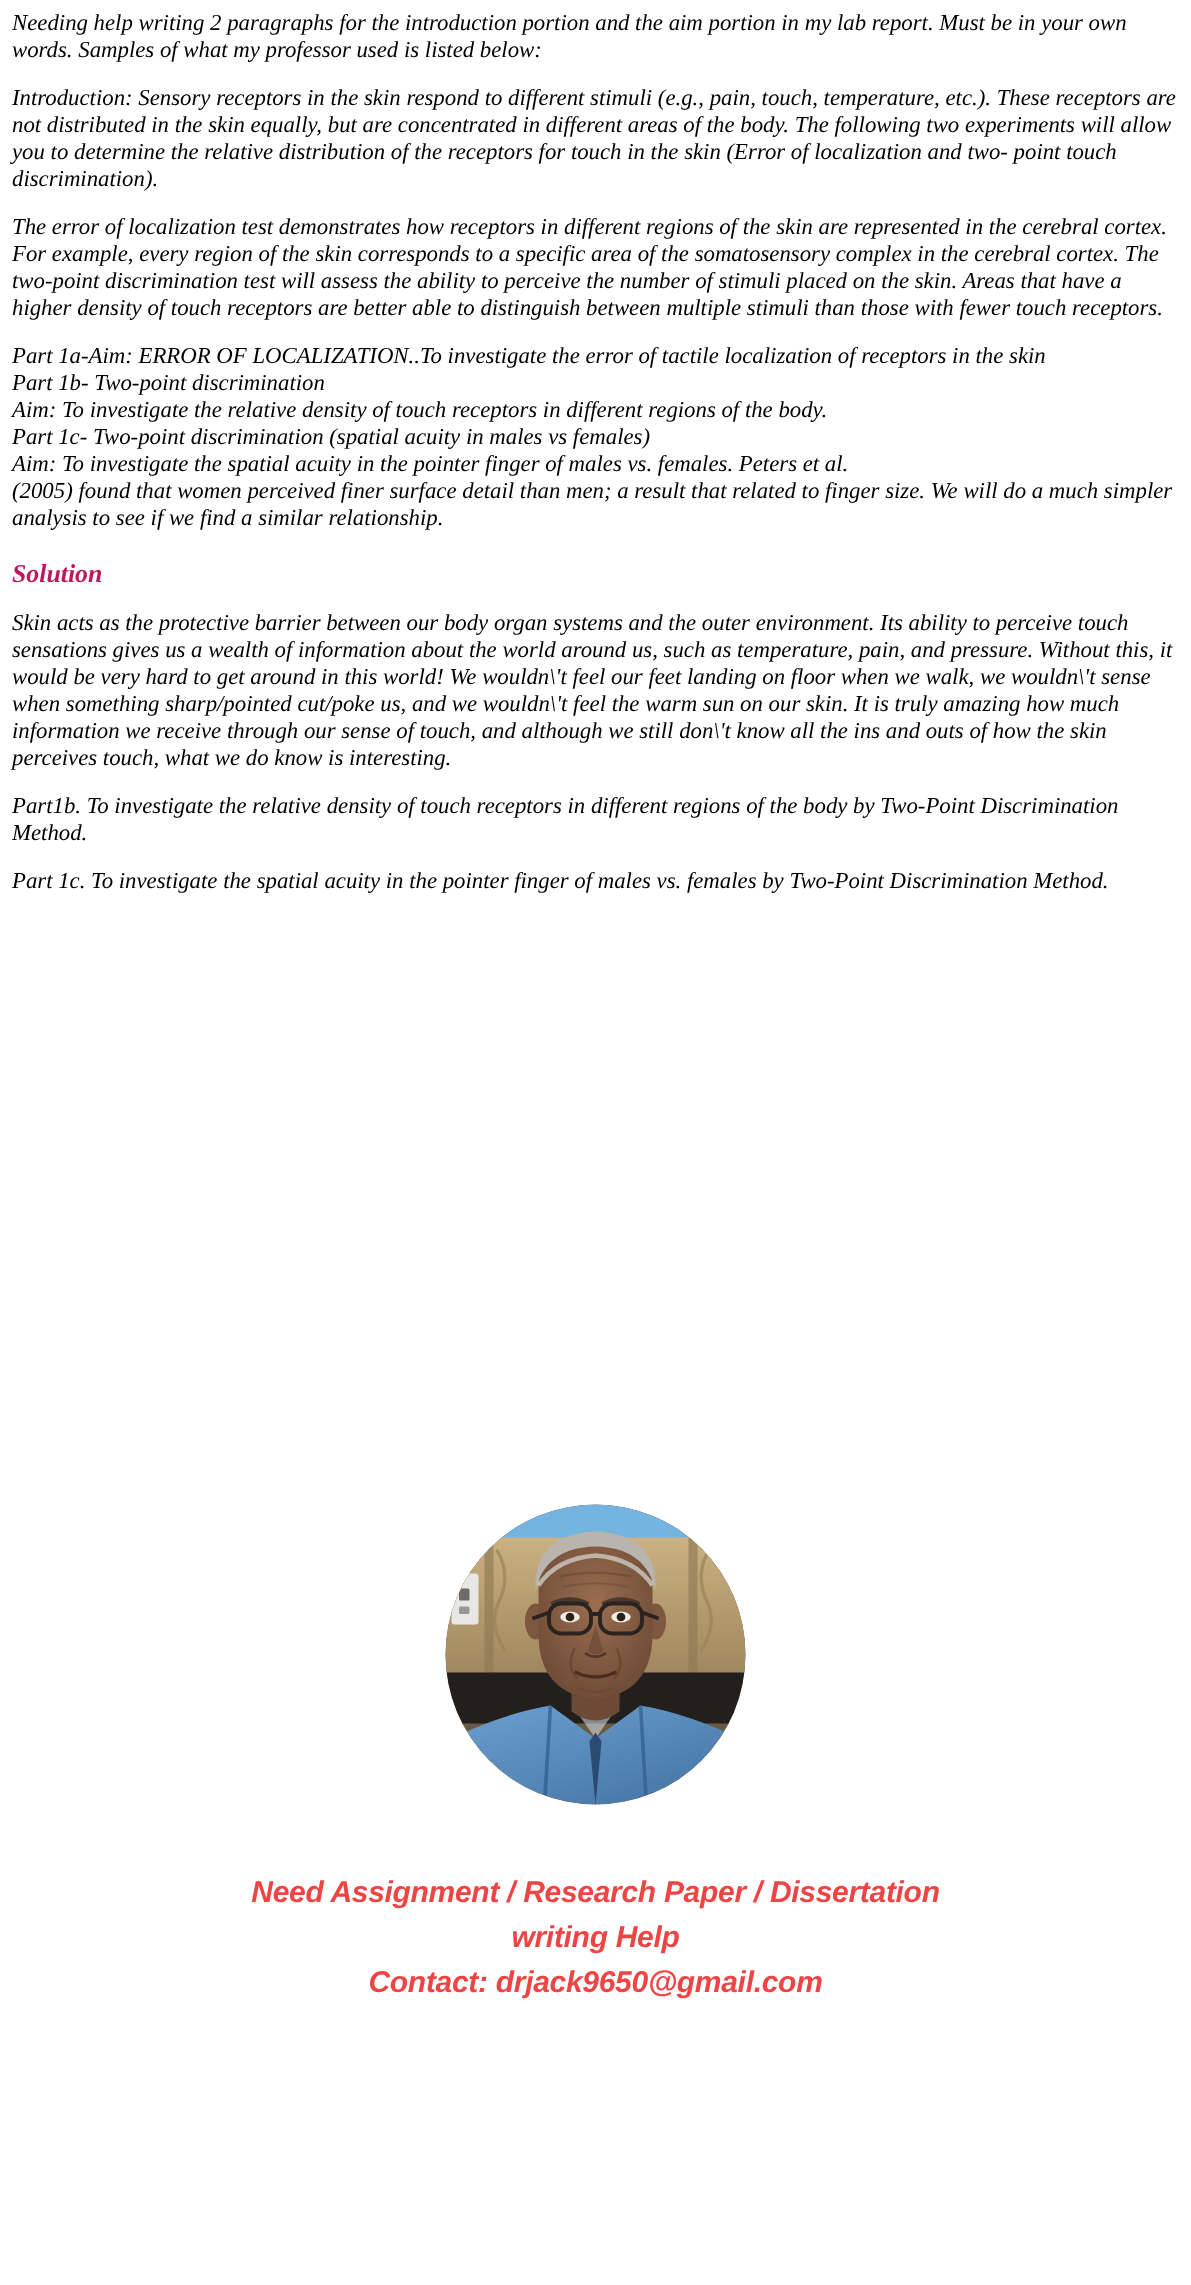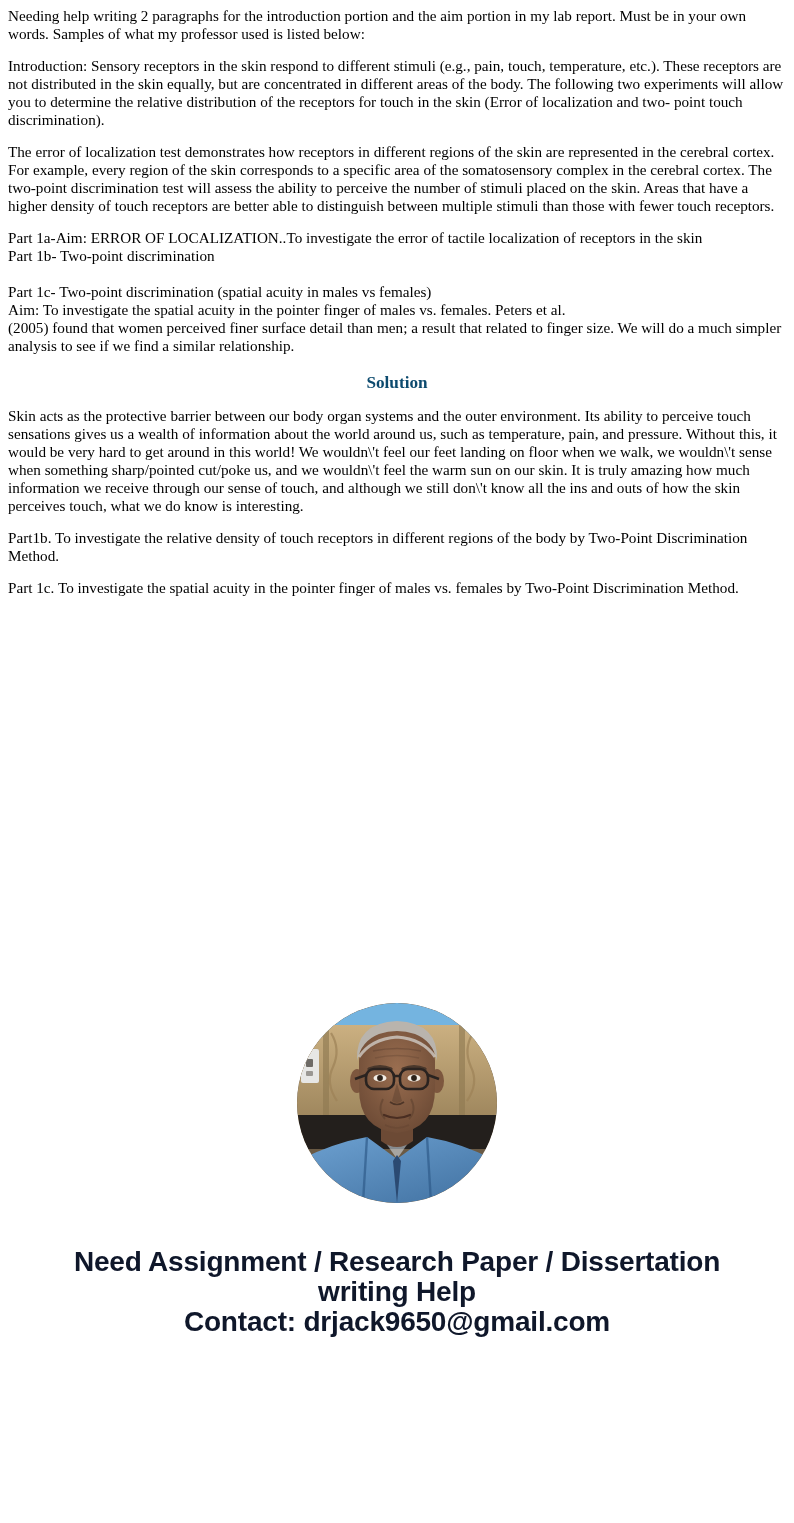--- a/index.html
+++ b/index.html
@@ -13,20 +13,21 @@
     min-height: 1523px;
     font-family: "Liberation Serif", "DejaVu Serif", serif;
     color: #000000;
     -webkit-font-smoothing: antialiased;
   }
   .page {
     width: 794px;
     box-sizing: border-box;
     padding: 0 8px;
     position: relative;
+    font-style: italic;
   }
   .qa-body p {
     font-family: "Liberation Serif", "DejaVu Serif", serif;
     font-size: 15.2px;
     line-height: 18px;
     margin: 0 0 14px 0;
     padding: 0;
     color: #000000;
     text-align: left;
   }
@@ -36,22 +37,21 @@
   .qa-body p.lines {
     white-space: normal;
   }
   h3.solution-heading {
     font-family: "Liberation Serif", "DejaVu Serif", serif;
     font-size: 17.2px;
     font-weight: bold;
     line-height: 20px;
     margin: 18px 0 14px 0;
     padding: 0;
-    color: #0c4a6e;
-    text-align: center;
+    color: #be185d;
   }
   .spacer-gap {
     height: 392px;
   }
   .avatar-wrap {
     width: 100%;
     display: flex;
     justify-content: center;
     align-items: center;
   }
@@ -67,23 +67,23 @@
   .avatar svg {
     display: block;
     width: 200px;
     height: 200px;
   }
   .promo {
     margin-top: 44px;
     text-align: center;
     font-family: "Liberation Sans", "DejaVu Sans", sans-serif;
     font-weight: bold;
-    font-size: 28px;
+    font-size: 20px;
     line-height: 30px;
-    color: #0f172a;
+    color: #ef4444;
     letter-spacing: -0.2px;
   }
   .promo .promo-line {
     display: block;
   }
   .bottom-pad {
     height: 26px;
   }
 </style>
 </head>
@@ -91,21 +91,21 @@
 
 <div class="page">
 
   <section class="qa-body">
     <p class="first">Needing help writing 2 paragraphs for the introduction portion and the aim portion in my lab report. Must be in your own words. Samples of what my professor used is listed below:</p>
     <p>Introduction: Sensory receptors in the skin respond to different stimuli (e.g., pain, touch, temperature, etc.). These receptors are not distributed in the skin equally, but are concentrated in different areas of the body. The following two experiments will allow you to determine the relative distribution of the receptors for touch in the skin (Error of localization and two- point touch discrimination).</p>
     <p>The error of localization test demonstrates how receptors in different regions of the skin are represented in the cerebral cortex. For example, every region of the skin corresponds to a specific area of the somatosensory complex in the cerebral cortex. The two-point discrimination test will assess the ability to perceive the number of stimuli placed on the skin. Areas that have a higher density of touch receptors are better able to distinguish between multiple stimuli than those with fewer touch receptors.</p>
     <p class="lines">
       <span>Part 1a-Aim: ERROR OF LOCALIZATION..To investigate the error of tactile localization of receptors in the skin</span><br>
       <span>Part 1b- Two-point discrimination</span><br>
-      <br>
+      <span>Aim: To investigate the relative density of touch receptors in different regions of the body.</span><br>
       <span>Part 1c- Two-point discrimination (spatial acuity in males vs females)</span><br>
       <span>Aim: To investigate the spatial acuity in the pointer finger of males vs. females. Peters et al.</span><br>
       <span>(2005) found that women perceived finer surface detail than men; a result that related to finger size. We will do a much simpler analysis to see if we find a similar relationship.</span>
     </p>
   </section>
 
   <h3 class="solution-heading">Solution</h3>
 
   <section class="qa-body">
     <p>Skin acts as the protective barrier between our body organ systems and the outer environment. Its ability to perceive touch sensations gives us a wealth of information about the world around us, such as temperature, pain, and pressure. Without this, it would be very hard to get around in this world! We wouldn\'t feel our feet landing on floor when we walk, we wouldn\'t sense when something sharp/pointed cut/poke us, and we wouldn\'t feel the warm sun on our skin. It is truly amazing how much information we receive through our sense of touch, and although we still don\'t know all the ins and outs of how the skin perceives touch, what we do know is interesting.</p>

